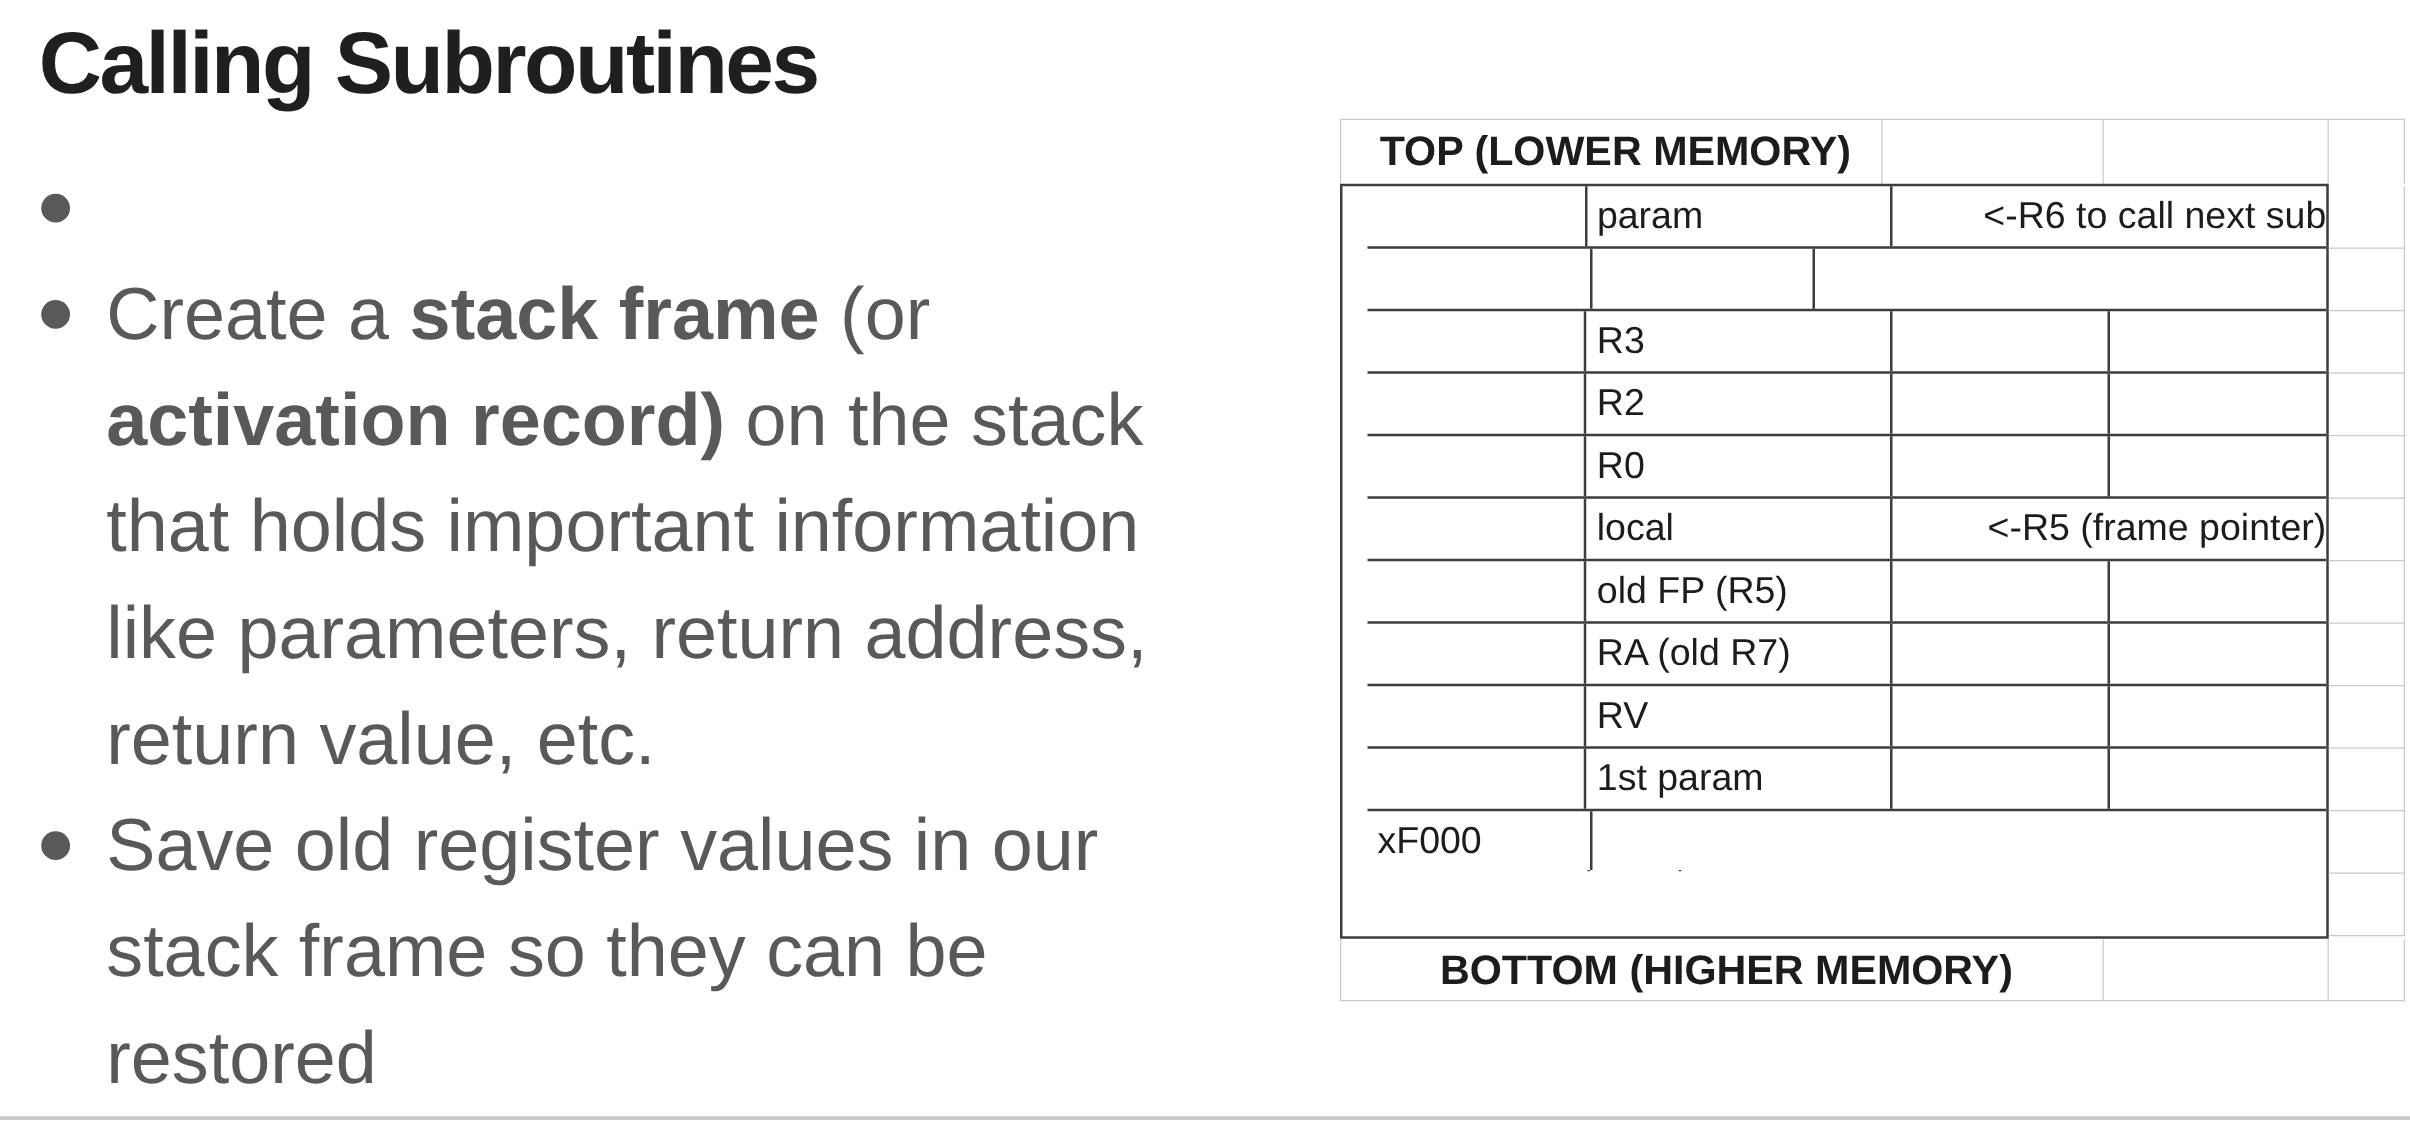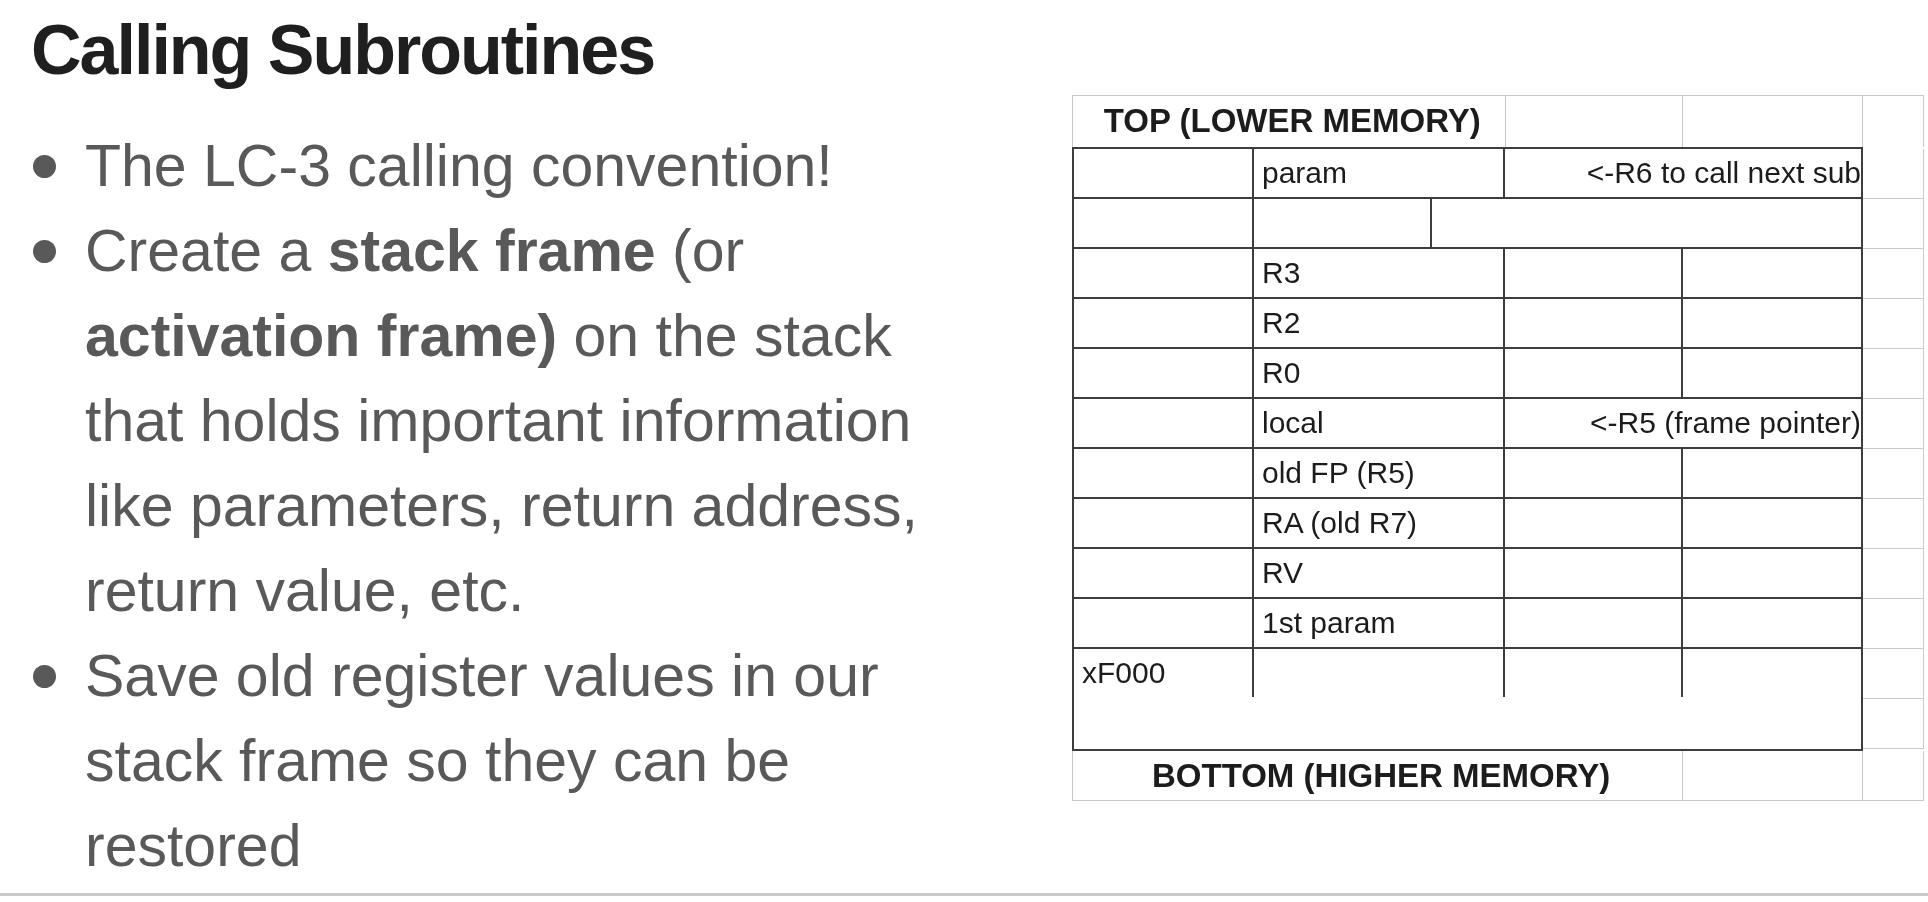--- a/index.html
+++ b/index.html
@@ -68,27 +68,28 @@
   }
   .w433 { width: 433px; } .w611 { width: 611px; }
   .w178 { width: 178px; } .w180 { width: 180px; } .w61 { width: 61px; }
 
   .dark-box {
     position: absolute;
     left: 0; top: 52px;
     width: 791px; height: 604px;
     border: 2px solid var(--dark-border, #3d3d3d);
     background: #ffffff;
+    padding-left: 20px;
   }
   .stack-row {
     display: flex;
     height: 50px;
     border-bottom: 2px solid var(--dark-border, #3d3d3d);
   }
-  .stack-row:last-child { border-bottom: none; height: 48px; }
+  .stack-row:last-child { border-bottom: none; height: 48px; flex-direction: column; }
   .cell {
     border-right: 2px solid var(--dark-border, #3d3d3d);
     font-size: 30px;
     line-height: 47px;
     padding-left: 8px;
     white-space: nowrap;
     overflow: visible;
     height: 100%;
   }
   .cell.addr  { width: 180px; }
@@ -115,31 +116,30 @@
 </head>
 <body>
 
 <h1 class="slide-title">Calling Subroutines</h1>
 
 <div class="bullet-list">
     <div class="bullet-line">
       <div class="dot-col">
         <div class="dot"></div>
       </div>
-      <div class="bl-text"><span>The LC-3 calling convention!</span></div>
     </div>
     <div class="bullet-line">
       <div class="dot-col">
         <div class="dot"></div>
       </div>
       <div class="bl-text"><span>Create a </span><b>stack frame</b><span> (or</span></div>
     </div>
     <div class="bullet-line">
       <div class="dot-col"></div>
-      <div class="bl-text"><b>activation frame)</b><span> on the stack</span></div>
+      <div class="bl-text"><b>activation record)</b><span> on the stack</span></div>
     </div>
     <div class="bullet-line">
       <div class="dot-col"></div>
       <div class="bl-text"><span>that holds important information</span></div>
     </div>
     <div class="bullet-line">
       <div class="dot-col"></div>
       <div class="bl-text"><span>like parameters, return address,</span></div>
     </div>
     <div class="bullet-line">

